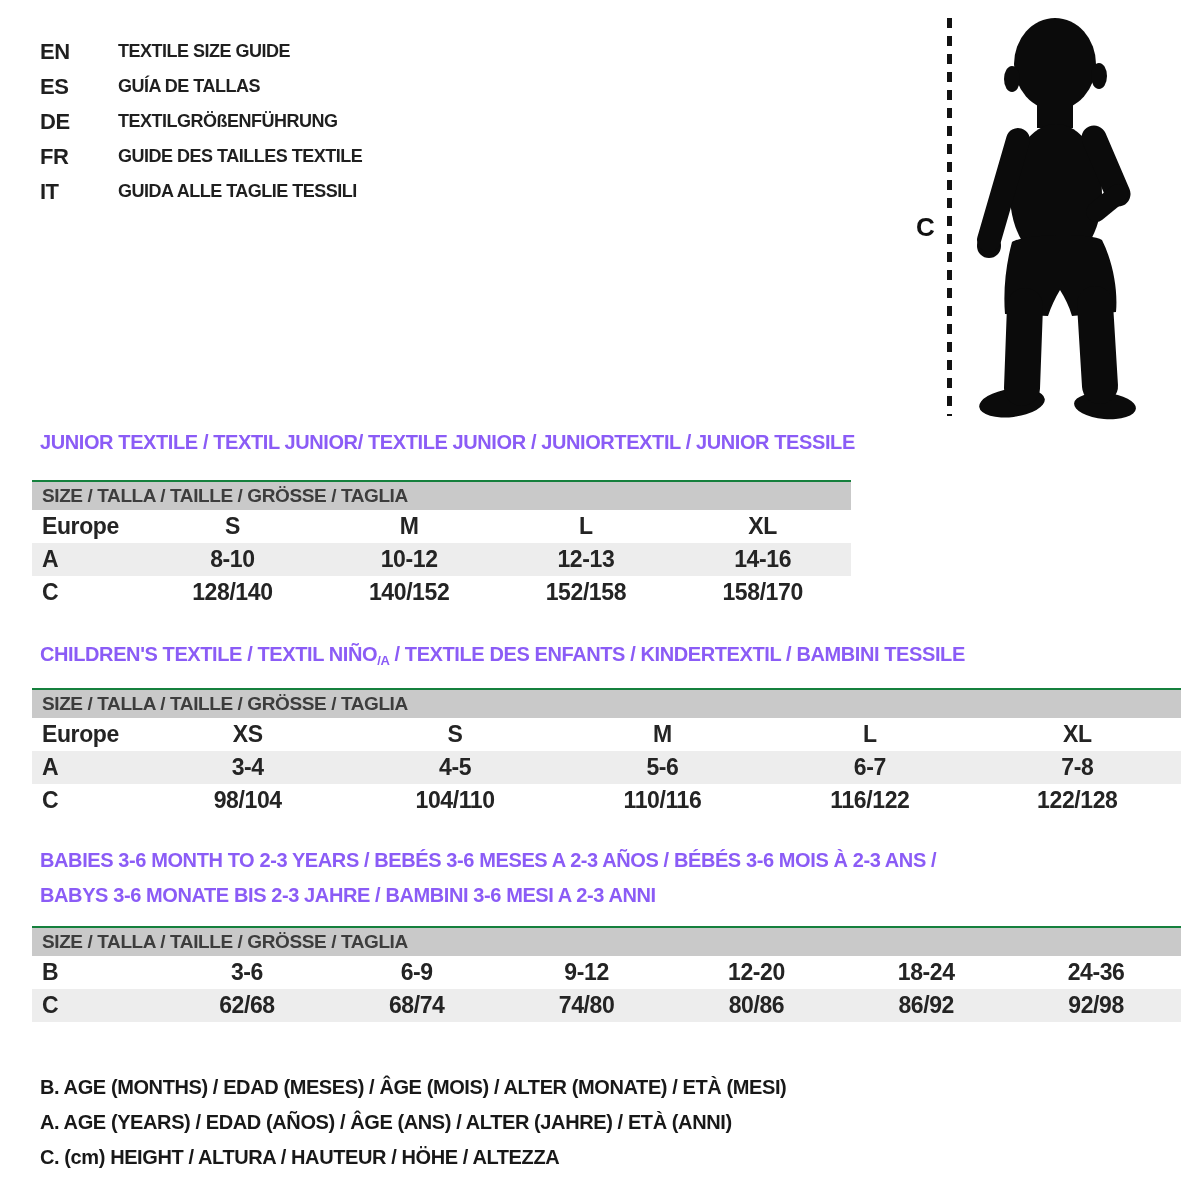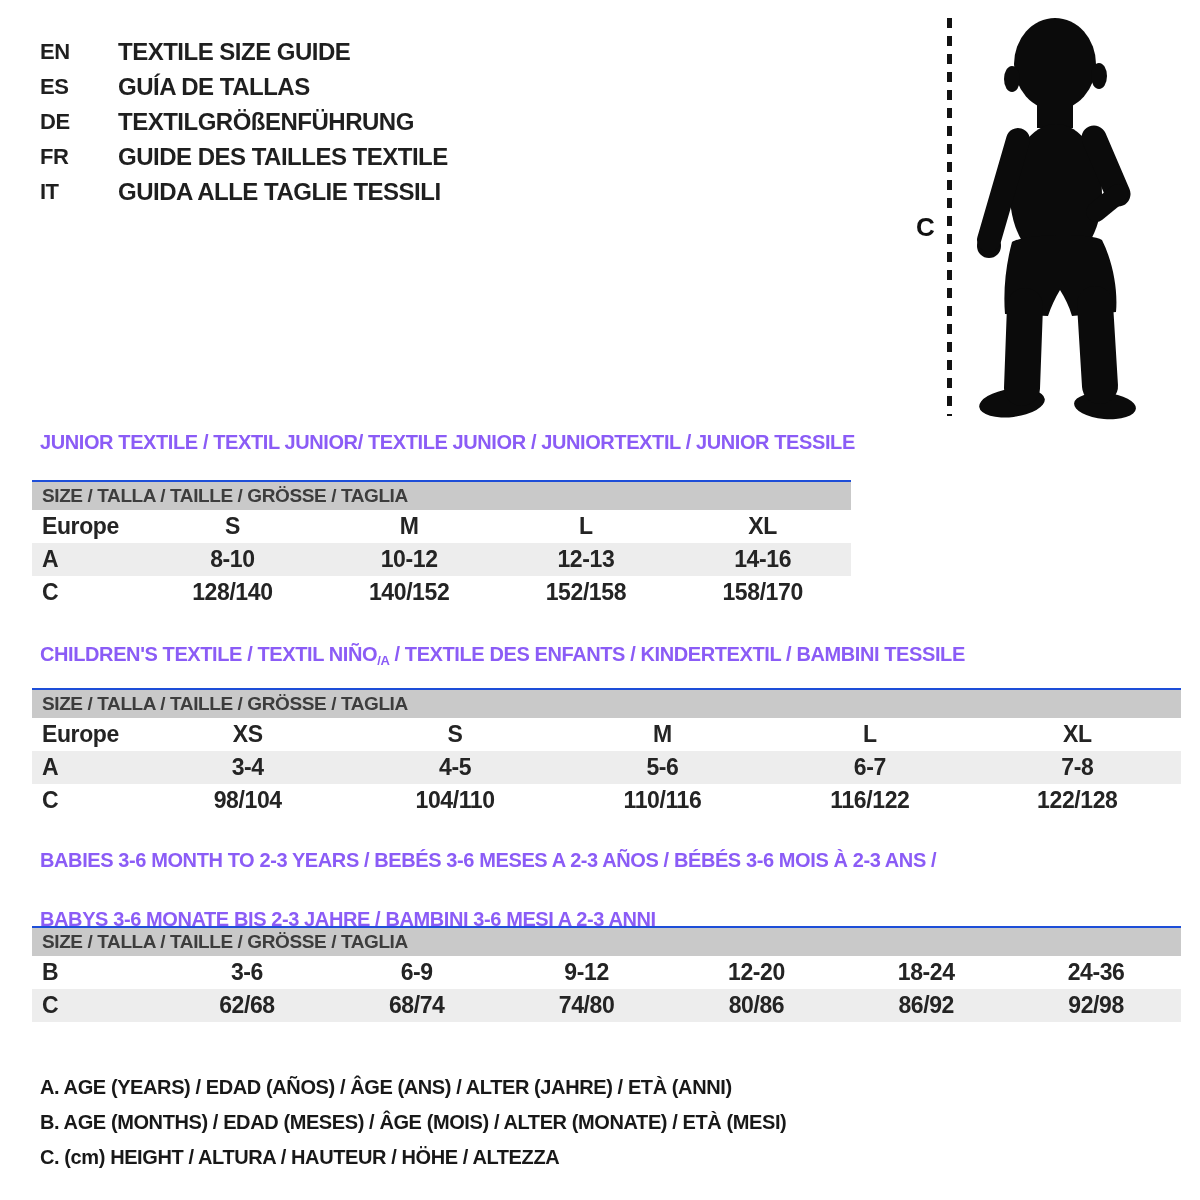--- a/index.html
+++ b/index.html
@@ -4,39 +4,39 @@
 <style>
   html,body { margin:0; padding:0; background:#ffffff; }
   .page {
     position:relative; width:1200px; height:1200px; background:#ffffff;
     font-family:"Liberation Sans", sans-serif; color:#1f1f1f; overflow:hidden;border-radius:29px;
   }
   
   .lang-block { position:absolute; left:40px; top:34px; }
   .lang-row { display:flex; height:35px; align-items:center; }
   .lang-code { width:78px; font-weight:bold; font-size:22px; letter-spacing:-0.5px; }
-  .lang-label { font-weight:bold; font-size:24px; letter-spacing:-0.5px; white-space:nowrap; }
+  .lang-label { font-weight:bold; font-size:18px; letter-spacing:-0.5px; white-space:nowrap; }
   
   .measure-line {
     position:absolute; left:947px; top:18px; width:5px; height:398px;
     background:repeating-linear-gradient(to bottom, #121212 0px, #121212 10px, transparent 10px, transparent 18px);
   }
   .measure-label {
     position:absolute; left:916px; top:212px; font-size:26px; font-weight:bold; color:#111;
   }
   .silhouette { position:absolute; left:962px; top:16px; width:178px; height:404px; }
   
   .sec-title {
     position:absolute; left:40px; font-size:20px; font-weight:bold;
     letter-spacing:-0.4px; white-space:nowrap; color:#8b5cf6;
   }
   .sub-a { font-size:13px; vertical-align:-4px; }
   .size-bar {
     position:absolute; left:32px; height:30px; box-sizing:border-box;
-    background:#c9c9c9; border-top:2px solid #1d4ed8;
+    background:#c9c9c9; border-top:2px solid #15803d;
     font-size:19px; font-weight:bold; color:#3d3d3d; letter-spacing:-0.4px;
     padding-left:10px; display:flex; align-items:center; white-space:nowrap;
   }
   .tbody { position:absolute; left:32px; }
   .trow { display:grid; height:33px; }
   .trow.shaded { background:#ededed; }
   .g4 { grid-template-columns:112px repeat(4, 1fr); }
   .g5 { grid-template-columns:112px repeat(5, 1fr); }
   .g6 { grid-template-columns:130px repeat(6, 1fr); }
   .cell {
@@ -150,21 +150,21 @@
       <div class="cell label">C</div>
       <div class="cell">98/104</div>
       <div class="cell">104/110</div>
       <div class="cell">110/116</div>
       <div class="cell">116/122</div>
       <div class="cell">122/128</div>
     </div>
   </div>
 
   <div class="sec-title" style="top:849px;">BABIES 3-6 MONTH TO 2-3 YEARS / BEBÉS 3-6 MESES A 2-3 AÑOS / BÉBÉS 3-6 MOIS À 2-3 ANS /</div>
-  <div class="sec-title" style="top:908px;">BABYS 3-6 MONATE BIS 2-3 JAHRE / BAMBINI 3-6 MESI A 2-3 ANNI</div>
+  <div class="sec-title" style="top:884px;">BABYS 3-6 MONATE BIS 2-3 JAHRE / BAMBINI 3-6 MESI A 2-3 ANNI</div>
   <div class="size-bar w-wide" style="top:926px;">SIZE / TALLA / TAILLE / GRÖSSE / TAGLIA</div>
   <div class="tbody w-wide" style="top:956px;">
     <div class="trow g6">
       <div class="cell label">B</div>
       <div class="cell">3-6</div>
       <div class="cell">6-9</div>
       <div class="cell">9-12</div>
       <div class="cell">12-20</div>
       <div class="cell">18-24</div>
       <div class="cell">24-36</div>
@@ -174,18 +174,18 @@
       <div class="cell">62/68</div>
       <div class="cell">68/74</div>
       <div class="cell">74/80</div>
       <div class="cell">80/86</div>
       <div class="cell">86/92</div>
       <div class="cell">92/98</div>
     </div>
   </div>
 
   <div class="legend">
+    <div class="legend-row">B. AGE (MONTHS) / EDAD (MESES) / ÂGE (MOIS) / ALTER (MONATE) / ETÀ (MESI)</div>
     <div class="legend-row">A. AGE (YEARS) / EDAD (AÑOS) / ÂGE (ANS) / ALTER (JAHRE) / ETÀ (ANNI)</div>
-    <div class="legend-row">B. AGE (MONTHS) / EDAD (MESES) / ÂGE (MOIS) / ALTER (MONATE) / ETÀ (MESI)</div>
     <div class="legend-row">C. (cm) HEIGHT / ALTURA / HAUTEUR / HÖHE / ALTEZZA</div>
   </div>
 
 </div>
 
 </body></html>

